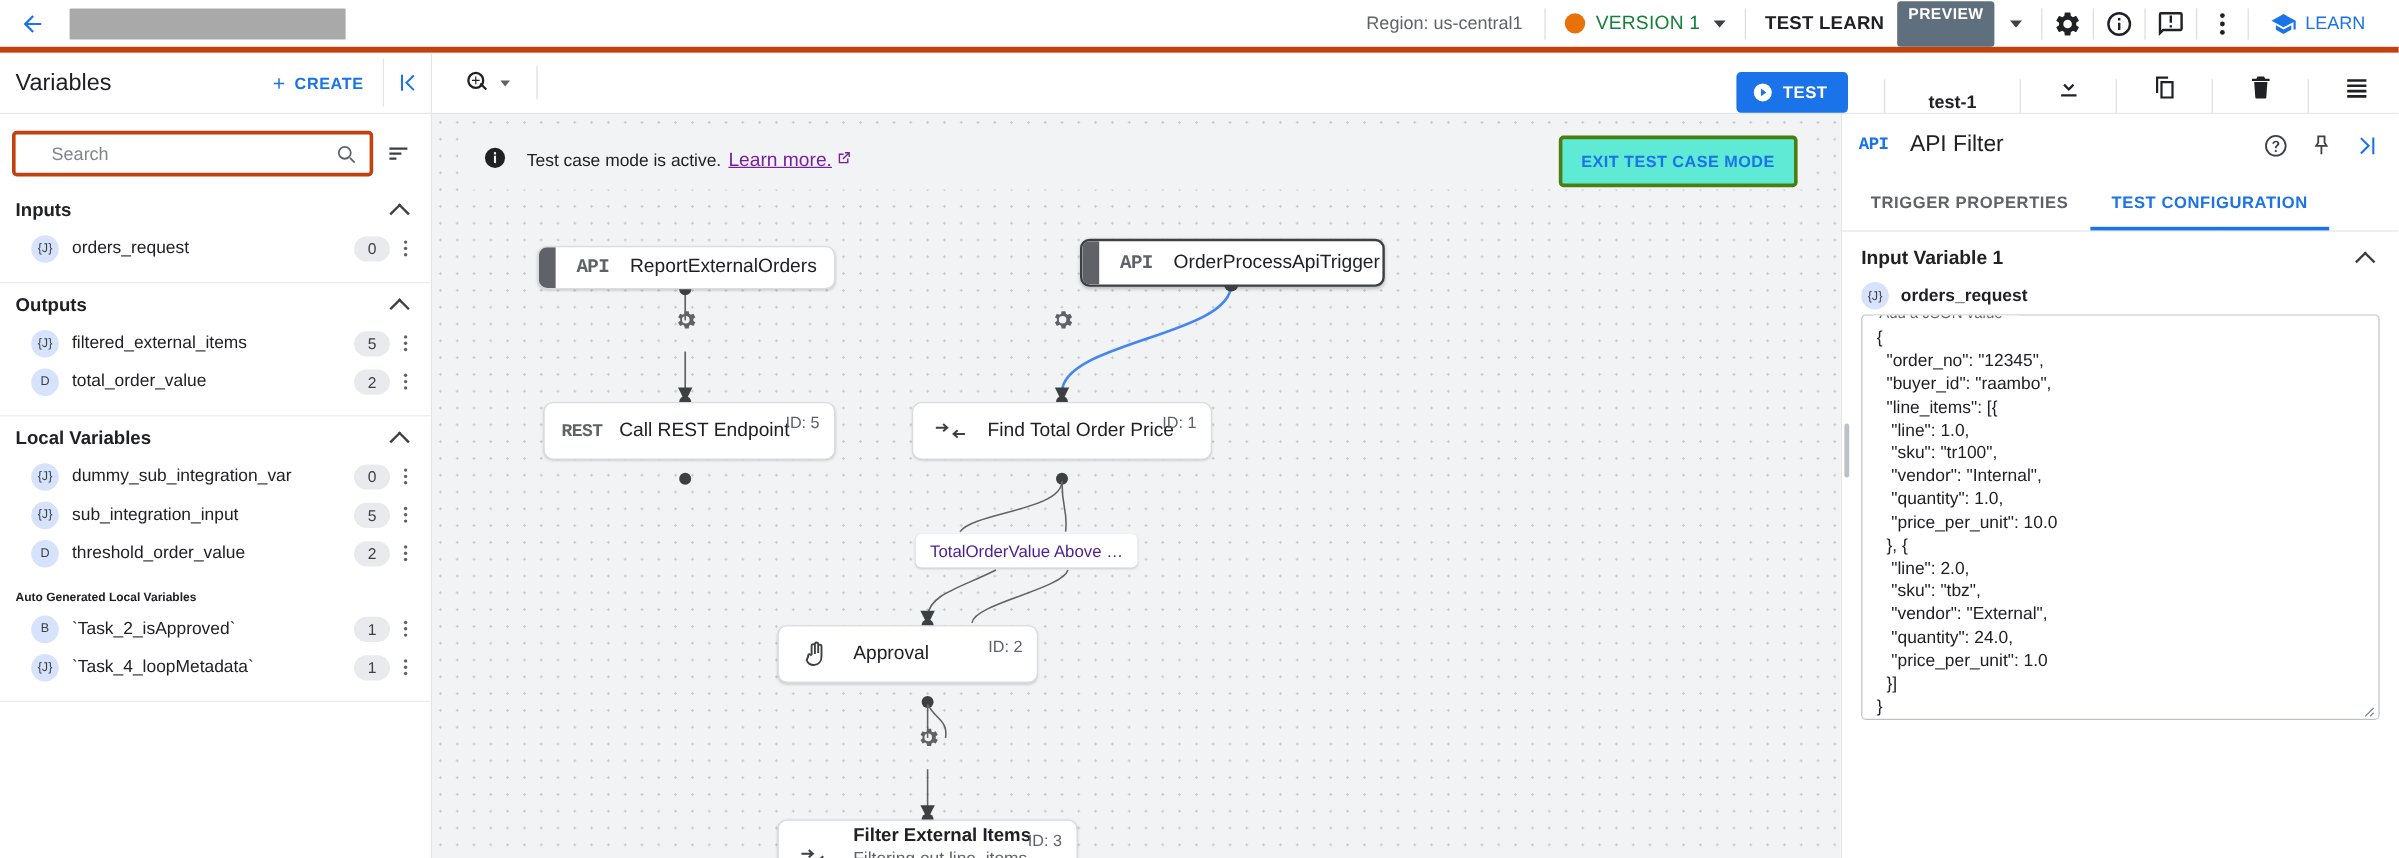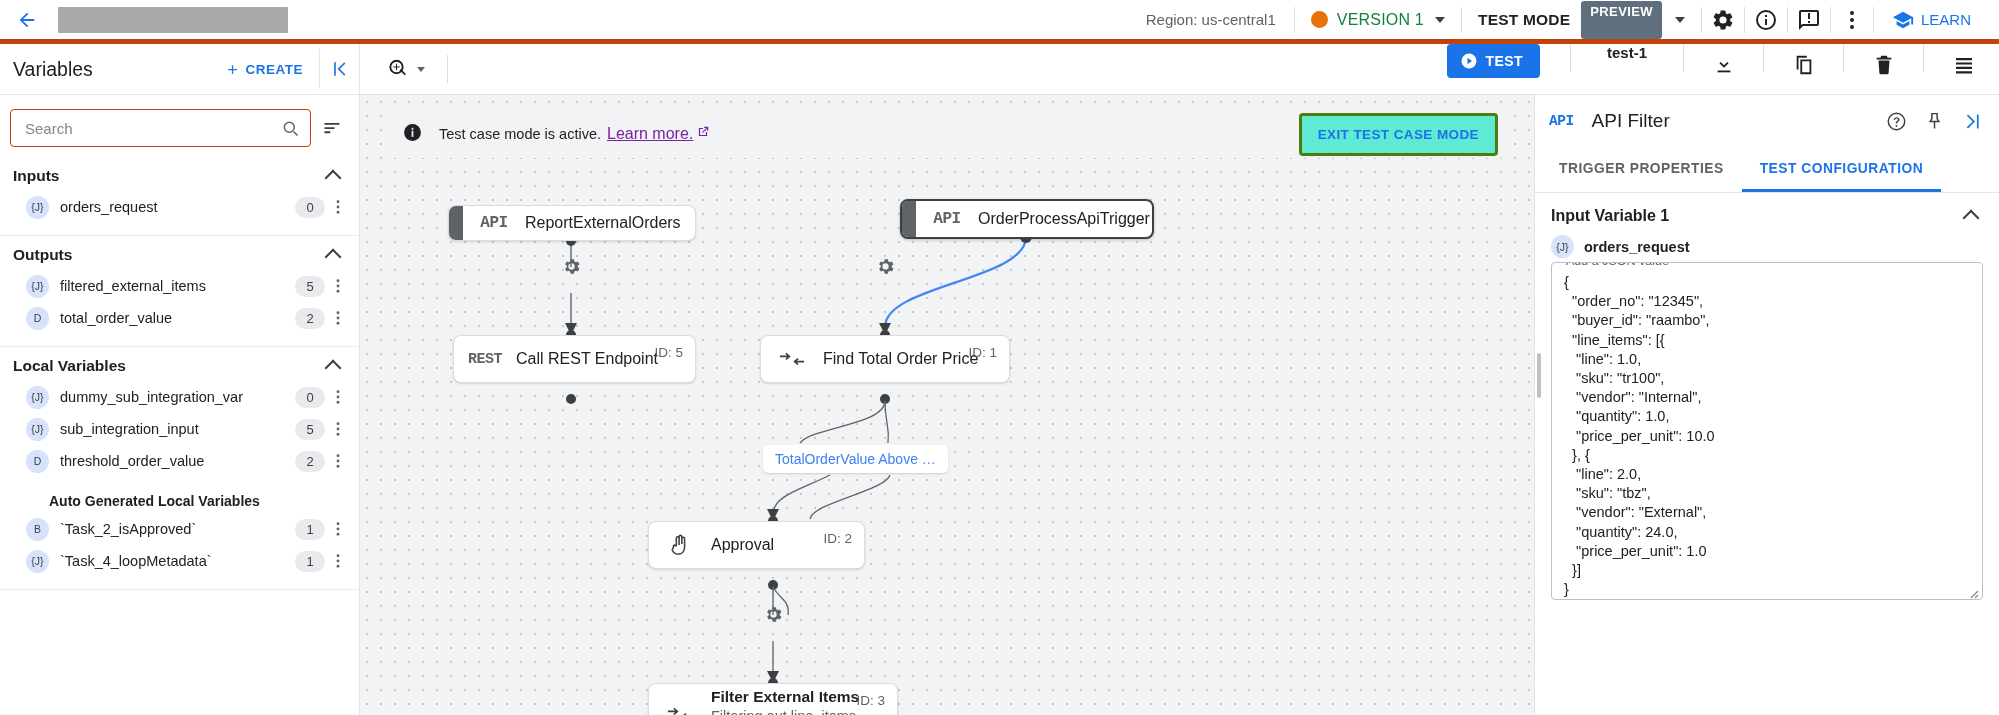--- a/index.html
+++ b/index.html
@@ -82,42 +82,42 @@
     cursor: pointer; padding: 7px 10px; border-radius: 4px; white-space: nowrap;
   }
   .collapse-btn {
     width: 40px; height: 40px; display:flex; align-items:center; justify-content:center;
     cursor:pointer; color:#1a73e8; border-left:1px solid #e3e5e8; margin-left: 6px;
   }
   .canvas-tools { flex: 1 1 auto; display: flex; align-items: center; padding-left: 18px; }
   .zoom-tool { display: flex; align-items: center; gap: 7px; cursor: pointer; padding: 6px 8px; border-radius:4px;}
   .caret-sm { width:0;height:0;border-left:4px solid transparent;border-right:4px solid transparent;border-top:5px solid #5f6368;}
   .tool-div { width:1px; height:28px; background:#dadce0; margin-left: 14px; }
-  .right-tools { display:flex; align-items:flex-start; gap:16px; padding-right: 12px; }
+  .right-tools { display:flex; align-items:flex-end; gap:16px; padding-right: 12px; }
   .test-btn {
     display:flex; align-items:center; gap:8px; background:#1a73e8; color:#fff;
     border-radius:4px; padding: 8px 17px 8px 13px; font-size:14px; font-weight:bold;
     letter-spacing:.4px; cursor:pointer; white-space:nowrap;
   }
   .testname { font-size:15px; font-weight:bold; color:#202124; padding: 0 20px; white-space:nowrap;}
   .rt-div { width:1px; height:28px; background:#dadce0; flex:0 0 auto;}
   .rt-icon { width:47px;height:42px;display:flex;align-items:center;justify-content:center;cursor:pointer;}
 
   
   .body { flex: 1 1 auto; display: flex; min-height: 0; }
 
   
   .sidebar {
     width: 360px; flex: 0 0 360px; border-right: 1px solid #e3e5e8;
     background: #fff; overflow: hidden; position: relative;
   }
   .search-row { display: flex; align-items: center; padding: 14px 12px 10px 10px; gap: 6px; }
   .search-box {
-    flex: 1 1 auto; height: 38px; border: 1px solid #c2410c; border-radius: 4px;
-    display: flex; align-items: center; padding: 0 10px 0 12px; background:#fff;
+    flex: 1 1 auto; height: 38px; border: 3px solid #c2410c; border-radius: 4px;
+    display: flex; align-items: center; padding: 0 10px 0 28px; background:#fff;
   }
   .search-box input {
     flex: 1 1 auto; border: none; outline: none; font-size: 15px;
     font-family: "Liberation Sans", sans-serif; color: #202124; background: transparent;
   }
   .search-box input::placeholder { color: #80868b; }
   .sort-icon { width: 30px; display:flex; align-items:center; justify-content:center; cursor:pointer;}
   .vsection { border-bottom: 1px solid #ebecee; padding-bottom: 12px; }
   .vsec-head {
     display: flex; align-items: center; padding: 10px 14px 6px 13px; cursor: pointer;
@@ -133,21 +133,21 @@
     color: #3c4043; font-size: 10.5px; display: flex; align-items: center;
     justify-content: center; flex: 0 0 auto; font-weight: 500;
   }
   .vname { font-size: 14.5px; color: #202124; margin-left: 11px; flex: 1 1 auto; white-space:nowrap;}
   .vcount {
     background: #e8eaed; color: #3c4043; font-size: 13px; border-radius: 11px;
     min-width: 30px; height: 21px; display: flex; align-items: center;
     justify-content: center; padding: 0 7px; flex: 0 0 auto;
   }
   .vmenu { width: 26px; display:flex; align-items:center; justify-content:center; cursor:pointer; flex:0 0 auto;}
-  .subhead { font-size: 14px; font-weight: bold; padding: 16px 14px 4px 13px; color:#202124;margin-left:36px;}
+  .subhead { font-size: 10px; font-weight: bold; padding: 16px 14px 4px 13px; color:#202124;}
 
   
   .canvas {
     flex: 1 1 auto; position: relative; overflow: hidden;
     background-color: #f1f3f4;
     background-image: radial-gradient(#c5c8ca 1.1px, transparent 1.1px);
     background-size: 14px 14px;
   }
   .banner {
     position: absolute; left: 22px; top: 15px; right: 22px; height: 48px;
@@ -179,21 +179,21 @@
   .node-title { font-size: 16px; color: #202124; }
   .node-title.b { font-weight: bold; font-size: 15.5px; }
   .node-sub { font-size: 14.5px; color: #5f6368; margin-top: 2px;}
   .node-id { position: absolute; right: 12px; top: 9px; font-size: 13.5px; color: #5f6368; }
   .node.selected {
     border: 2px solid #3c4043;
     box-shadow: 0 1px 3px rgba(60,64,67,.3);
   }
   .edge-label {
     position: absolute; background: #fff; border-radius: 5px; padding: 6px 12px;
-    font-size: 14px; color: #3b82f6; box-shadow: 0 1px 2px rgba(60,64,67,.2);
+    font-size: 14px; color: #4c1d95; box-shadow: 0 1px 2px rgba(60,64,67,.2);
     white-space: nowrap;
   }
   .gear-node {
     position: absolute; width: 22px; height: 22px;
     display: flex; align-items: center; justify-content: center; cursor: pointer;
   }
   svg.wires { position: absolute; left: 0; top: 0; width: 100%; height: 100%; pointer-events: none; }
 
   
   .rpanel {
@@ -253,21 +253,21 @@
     <div class="tdiv"></div>
 
     <div class="version-chip">
       <div class="version-dot"></div>
       <span class="version-label">VERSION 1</span>
       <span class="caret-dn"></span>
     </div>
     <div class="tdiv"></div>
 
     <div class="testcase-chip">
-      <span class="testcase-label">TEST MODE</span>
+      <span class="testcase-label">TEST LEARN</span>
       <span class="preview-badge">PREVIEW</span>
       <span class="caret-dn"></span>
     </div>
     <div class="tdiv"></div>
 
     <div class="icon-btn">
       <svg width="24" height="24" viewBox="0 0 24 24">
         <path fill="#202124" d="M19.14 12.94c.04-.3.06-.61.06-.94 0-.32-.02-.64-.07-.94l2.03-1.58a.49.49 0 00.12-.61l-1.92-3.32a.49.49 0 00-.59-.22l-2.39.96c-.5-.38-1.03-.7-1.62-.94l-.36-2.54a.48.48 0 00-.48-.41h-3.84a.48.48 0 00-.48.41l-.36 2.54c-.59.24-1.13.57-1.62.94l-2.39-.96a.49.49 0 00-.59.22L2.74 8.87c-.12.21-.08.47.12.61l2.03 1.58c-.05.3-.09.63-.09.94s.02.64.07.94l-2.03 1.58a.49.49 0 00-.12.61l1.92 3.32c.12.22.37.29.59.22l2.39-.96c.5.38 1.03.7 1.62.94l.36 2.54c.05.24.24.41.48.41h3.84c.24 0 .44-.17.48-.41l.36-2.54c.59-.24 1.13-.56 1.62-.94l2.39.96c.22.08.47 0 .59-.22l1.92-3.32a.49.49 0 00-.12-.61l-2.01-1.58zM12 15.6A3.6 3.6 0 1112 8.4a3.6 3.6 0 010 7.2z"></path>
       </svg>
     </div>

